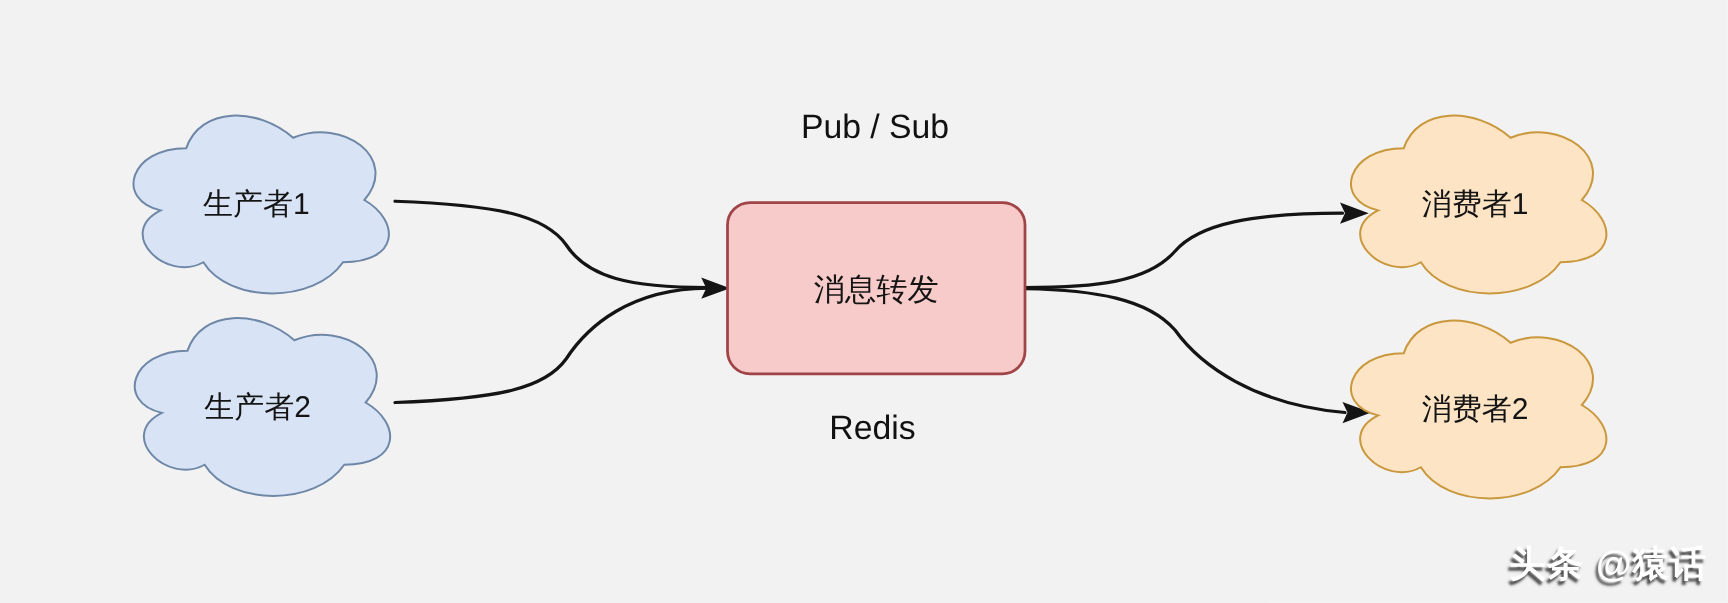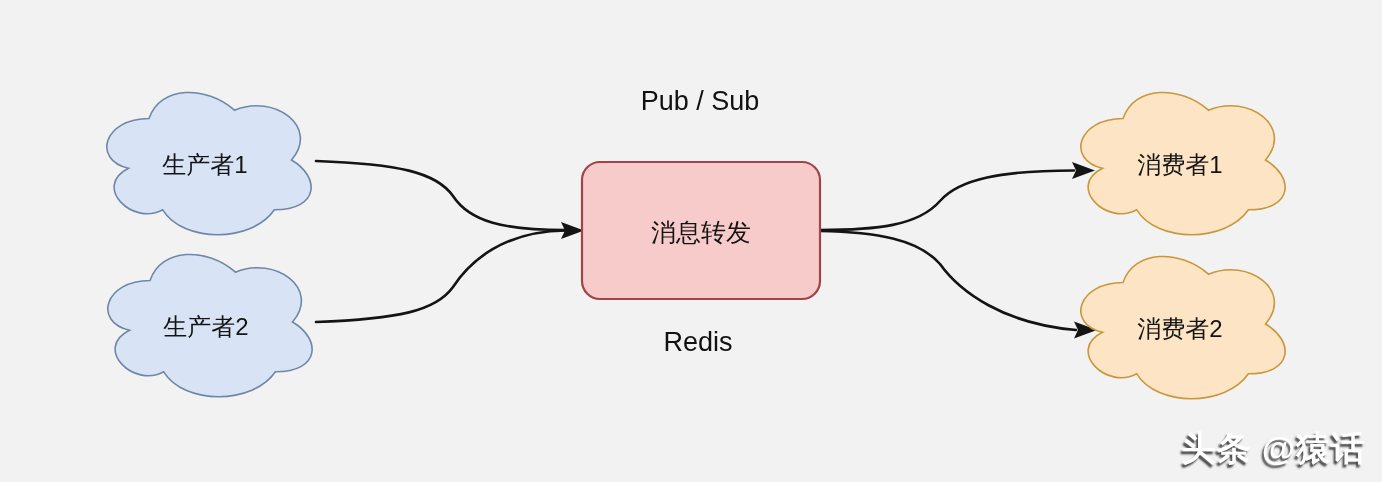--- a/index.html
+++ b/index.html
@@ -30,21 +30,21 @@
     font-family: "Liberation Sans", sans-serif;
     font-size: 27px;
     fill: #111111;
     text-anchor: middle;
     dominant-baseline: central;
   }
   .watermark {
     position: absolute;
     right: 16px;
     bottom: 10px;
-    font-size: 34px;
+    font-size: 29px;
     font-weight: bold;
     letter-spacing: 1px;
     color: #ffffff;
     text-shadow: -2px 3px 2px rgba(45,45,45,0.85);
     white-space: nowrap;
   }
 </style>
 </head>
 <body>
 

